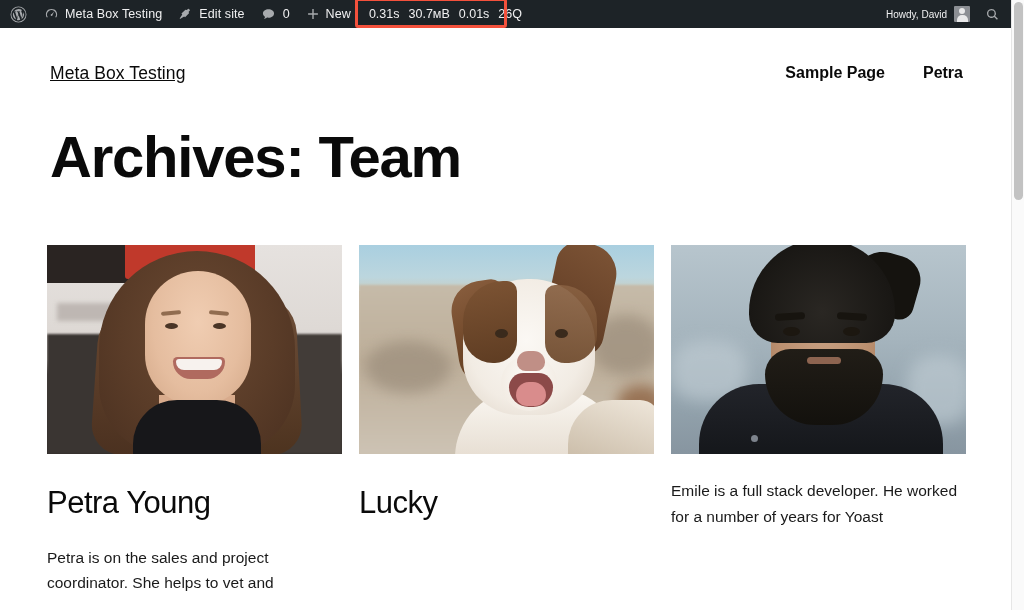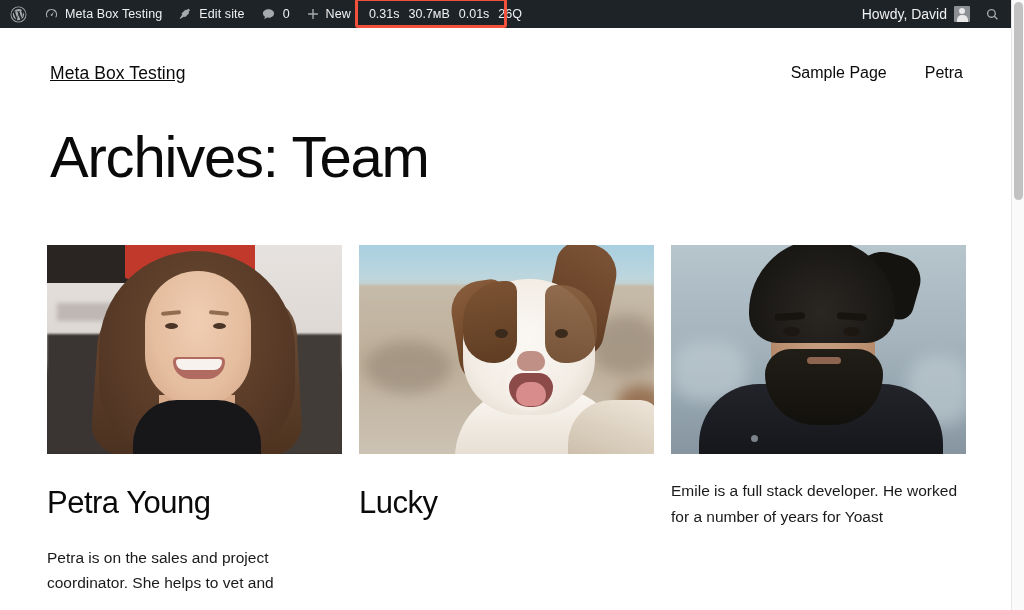--- a/index.html
+++ b/index.html
@@ -85,21 +85,21 @@
     color: #f0f0f1;
     white-space: nowrap;
   }
 
   #howdy {
     display: flex;
     align-items: center;
     gap: 7px;
     padding: 0 8px 0 10px;
     height: 28px;
-    font-size: 14px;
+    font-size: 10px;
   }
   #avatar {
     width: 16px; height: 16px;
     background: #8c8f94;
     border-radius: 1px;
     position: relative;
     overflow: hidden;
     flex: none;
   }
   #avatar::before {
@@ -141,28 +141,28 @@
     font-size: 17.5px;
     color: #0a0a0a;
     font-weight: 400;
     letter-spacing: .1px;
   }
   #site-nav { display: flex; align-items: center; gap: 38px; }
   .nav-link {
     font-size: 16px;
     color: #0a0a0a;
     text-decoration: none;
-    font-weight: 400;
+    font-weight: 700;
   }
 
   #archive-title {
     margin: 36px 0 0 50px;
     font-size: 58px;
     line-height: 1.06;
-    font-weight: 400;
+    font-weight: 700;
     color: #0a0a0a;
     letter-spacing: -1.2px;
   }
 
   #team-grid {
     display: grid;
     grid-template-columns: 295px 295px 295px;
     column-gap: 17px;
     margin: 58px 0 0 47px;
   }

